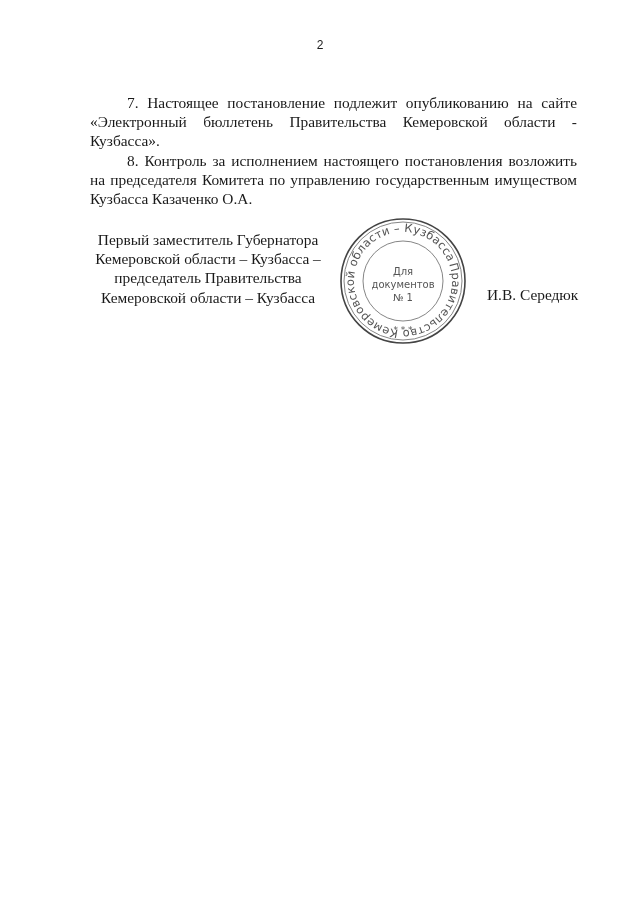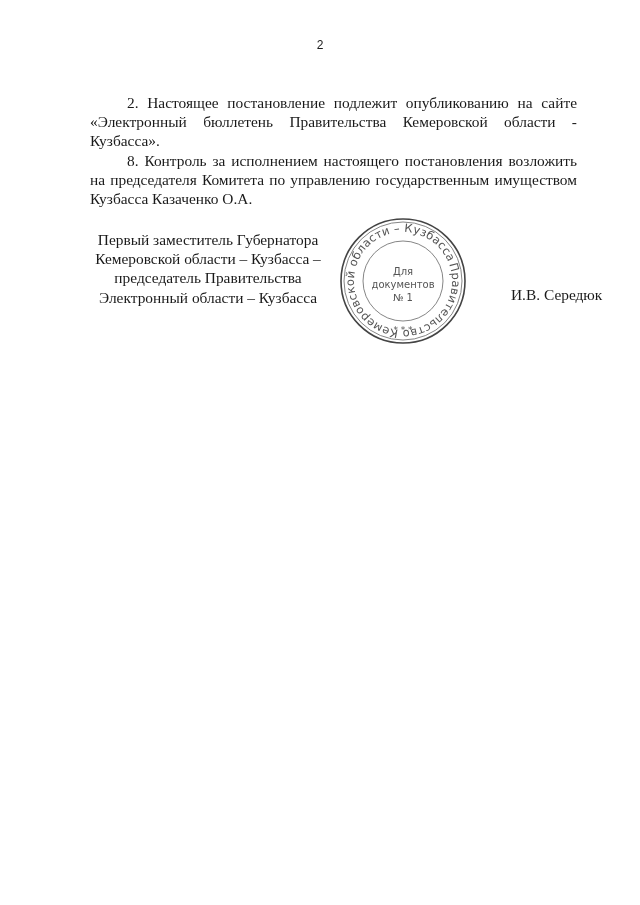--- a/index.html
+++ b/index.html
@@ -6,39 +6,39 @@
   body { width: 640px; height: 905px; position: relative; overflow: hidden;
          font-family: "Liberation Serif", "DejaVu Serif", serif; color: #1a1a1a; }
   .page-num { position: absolute; top: 38px; left: 0; width: 640px; text-align: center;
               font-size: 12px; font-family: "Liberation Sans", sans-serif; }
   .body-text { position: absolute; left: 90px; top: 93px; width: 487px;
                font-size: 15.4px; line-height: 19.2px; text-align: justify; }
   .body-text p { margin: 0; text-indent: 37px; }
   .sig-title { position: absolute; left: 88px; top: 230px; width: 240px;
                font-size: 15.4px; line-height: 19.2px; text-align: center; }
   .sig-title div { white-space: nowrap; }
-  .sig-name { position: absolute; left: 487px; top: 285px; font-size: 15.4px; line-height: 19px; white-space: nowrap; margin-left: 24px; }
+  .sig-name { position: absolute; left: 487px; top: 285px; font-size: 15.4px; line-height: 19px; white-space: nowrap; }
   .stamp { position: absolute; left: 339px; top: 217px; width: 128px; height: 128px; }
   .stamp svg { width: 128px; height: 128px; }
 </style>
 </head>
 <body>
 
 <div class="page-num">2</div>
 
 <div class="body-text">
-  <p>2. Настоящее постановление подлежит опубликованию на сайте «Электронный бюллетень Правительства Кемеровской области - Кузбасса».</p>
+  <p>7. Настоящее постановление подлежит опубликованию на сайте «Электронный бюллетень Правительства Кемеровской области - Кузбасса».</p>
   <p>8. Контроль за исполнением настоящего постановления возложить на председателя Комитета по управлению государственным имуществом Кузбасса Казаченко О.А.</p>
 </div>
 
 <div class="sig-title">
   <div>Первый заместитель Губернатора</div>
   <div>Кемеровской области – Кузбасса –</div>
   <div>председатель Правительства</div>
-  <div>Электронный области – Кузбасса</div>
+  <div>Кемеровской области – Кузбасса</div>
 </div>
 
 <div class="stamp">
   <svg viewBox="0 0 128 128">
     <defs>
       <path id="ringPath" d="M 64,64 m -49,0 a 49,49 0 1,1 98,0 a 49,49 0 1,1 -98,0" transform="rotate(-200 64 64)"></path>
     </defs>
     <circle cx="64" cy="64" r="62" fill="none" stroke="#444" stroke-width="1.6"></circle>
     <circle cx="64" cy="64" r="59" fill="none" stroke="#666" stroke-width="0.8"></circle>
     <circle cx="64" cy="64" r="40" fill="none" stroke="#666" stroke-width="0.8"></circle>

